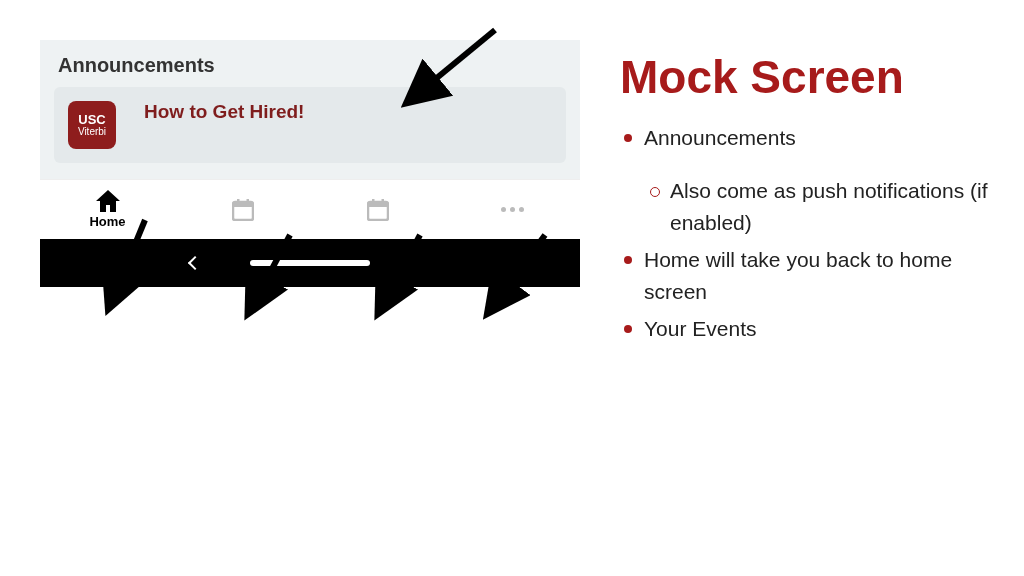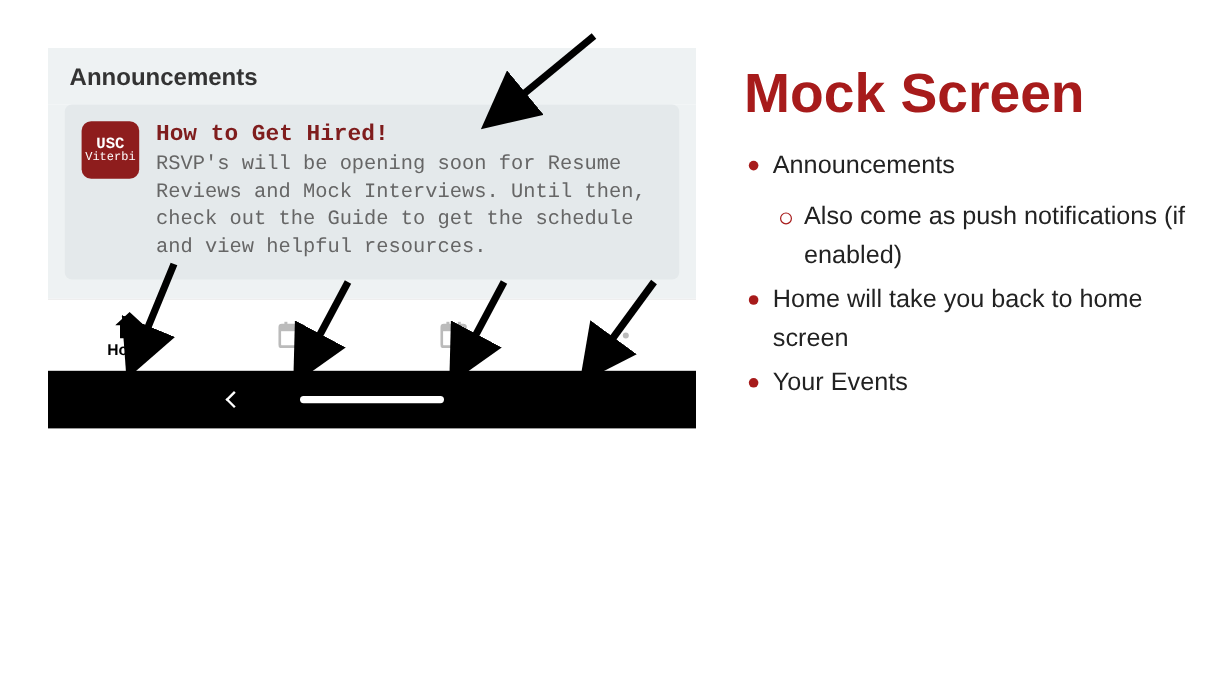--- a/index.html
+++ b/index.html
@@ -3,61 +3,60 @@
 <meta charset="utf-8">
 <style>
   * { box-sizing: border-box; margin: 0; padding: 0; }
   html, body { width: 1024px; height: 576px; font-family: Arial, Helvetica, sans-serif; background: #fff; overflow: hidden; }
   .page { display: flex; width: 100%; height: 100%; border-radius: 11px; }
   .left { width: 580px; padding: 40px 0 0 40px; position: relative; }
   .right { flex: 1; padding: 50px 30px 0 40px; }
   .phone { width: 540px; position: relative; }
   .announcements-header { background: #eef2f3; padding: 14px 18px 10px 18px; font-size: 20px; font-weight: 600; color: #333; }
   .card-wrap { background: #eef2f3; padding: 0 14px 16px 14px; }
-  .card { background: #e4e9eb; border-radius: 6px; padding: 14px 16px 14px 14px; display: flex; gap: 14px; font-family: Liberation Mono, monospace; }
+  .card { background: #e4e9eb; border-radius: 6px; padding: 14px 16px 14px 14px; display: flex; gap: 28px; }
   .app-icon { width: 48px; height: 48px; border-radius: 8px; background: #8e1d1d; color: #fff; display: flex; flex-direction: column; align-items: center; justify-content: center; flex-shrink: 0; font-size: 11px; line-height: 1.05; text-align: center; }
   .app-icon .l1 { font-weight: bold; font-size: 13px; }
   .app-icon .l2 { font-size: 10px; }
   .card-body { flex: 1; color: #555; }
   .card-title { font-weight: 700; font-size: 19px; color: #7f1d1d; margin-bottom: 4px; }
   .card-text { font-size: 17px; line-height: 1.35; color: #666; }
   .card-time { font-size: 15px; color: #888; margin-top: 8px; }
   .tabs { display: flex; justify-content: space-around; align-items: center; height: 60px; background: #fff; border-top: 1px solid #eee; }
   .tab { display: flex; flex-direction: column; align-items: center; gap: 2px; min-width: 70px; }
   .tab-label { font-size: 13px; font-weight: 700; color: #000; }
   .dots { display: flex; gap: 4px; align-items: center; height: 22px; }
   .dots span { width: 5px; height: 5px; border-radius: 50%; background: #bbb; }
   .android-bar { height: 48px; background: #000; display: flex; align-items: center; justify-content: center; gap: 140px; position: relative; }
   .back-chevron { width: 10px; height: 10px; border-left: 2.5px solid #fff; border-bottom: 2.5px solid #fff; transform: rotate(45deg); position: absolute; left: 150px; }
   .pill { width: 120px; height: 6px; border-radius: 3px; background: #fff; }
   .arrow { position: absolute; pointer-events: none; }
   .title { font-size: 46px; font-weight: 800; color: #a71b1b; margin-bottom: 18px; }
   ul.main { list-style: none; font-size: 21px; color: #222; line-height: 1.55; }
   ul.main > li { position: relative; padding-left: 24px; margin-bottom: 4px; }
   ul.main > li::before { content: ""; position: absolute; left: 4px; top: 12px; width: 8px; height: 8px; border-radius: 50%; background: #a71b1b; }
-  ul.sub { list-style: none; margin-top: 10px; }
+  ul.sub { list-style: none; margin-top: 20px; }
   ul.sub > li { position: relative; padding-left: 26px; }
   ul.sub > li::before { content: ""; position: absolute; left: 6px; top: 12px; width: 8px; height: 8px; border-radius: 50%; border: 1.5px solid #a71b1b; background: transparent; }
 </style>
 </head>
 <body>
 
 <div class="page">
   <div class="left">
     <div class="phone">
       <div class="announcements-header">Announcements</div>
       <div class="card-wrap">
         <div class="card">
           <div class="app-icon">
             <div class="l1">USC</div>
             <div class="l2">Viterbi</div>
           </div>
           <div class="card-body">
             <div class="card-title">How to Get Hired!</div>
-            <div class="card-text">RSVP's will be opening soon for Resume Reviews and Mock Interviews. Until then, check out the Guide to get the schedule and view helpful resources.</div>
           </div>
         </div>
       </div>
       <div class="tabs">
         <div class="tab">
           <svg width="24" height="22" viewBox="0 0 24 22">
               <path d="M12 0 L24 11 H20 V22 H14 V15 H10 V22 H4 V11 H0 Z" fill="#000"></path>
             </svg>
           <div class="tab-label">Home</div>
         </div>

